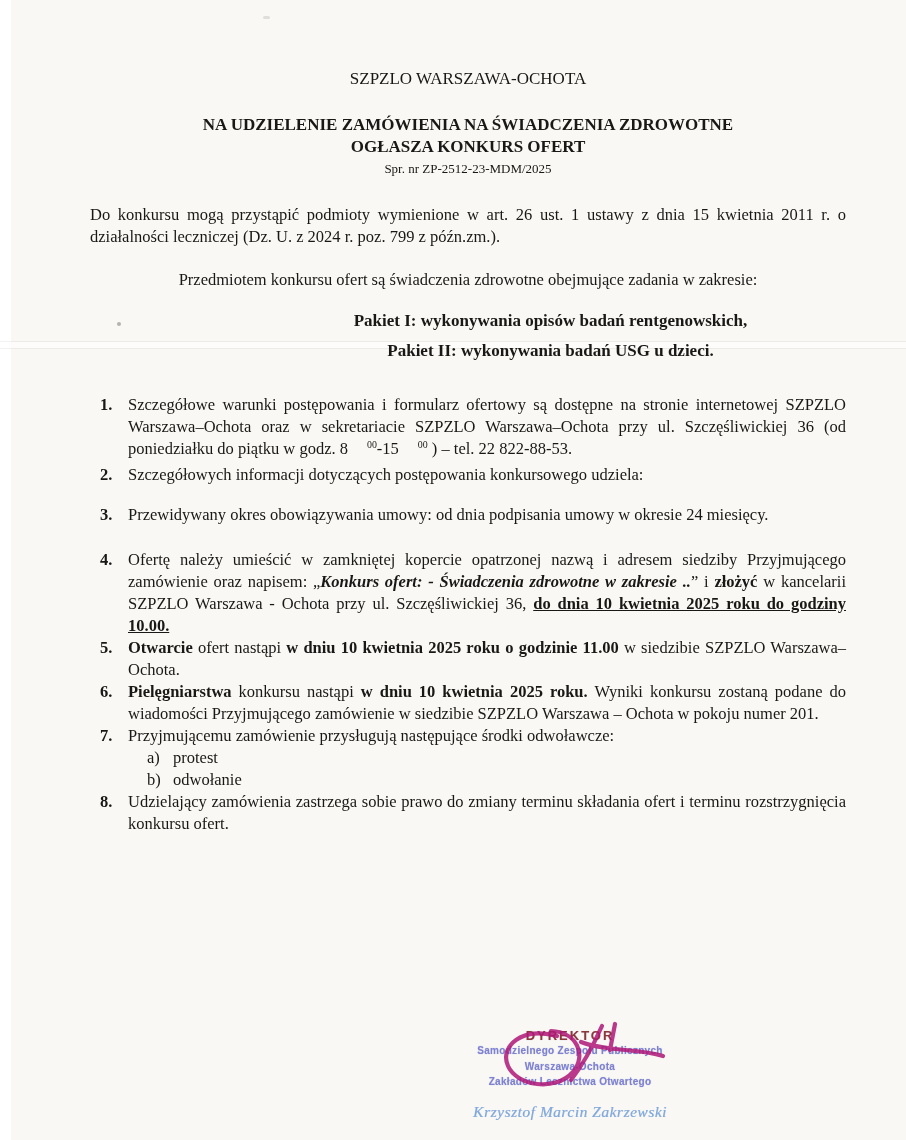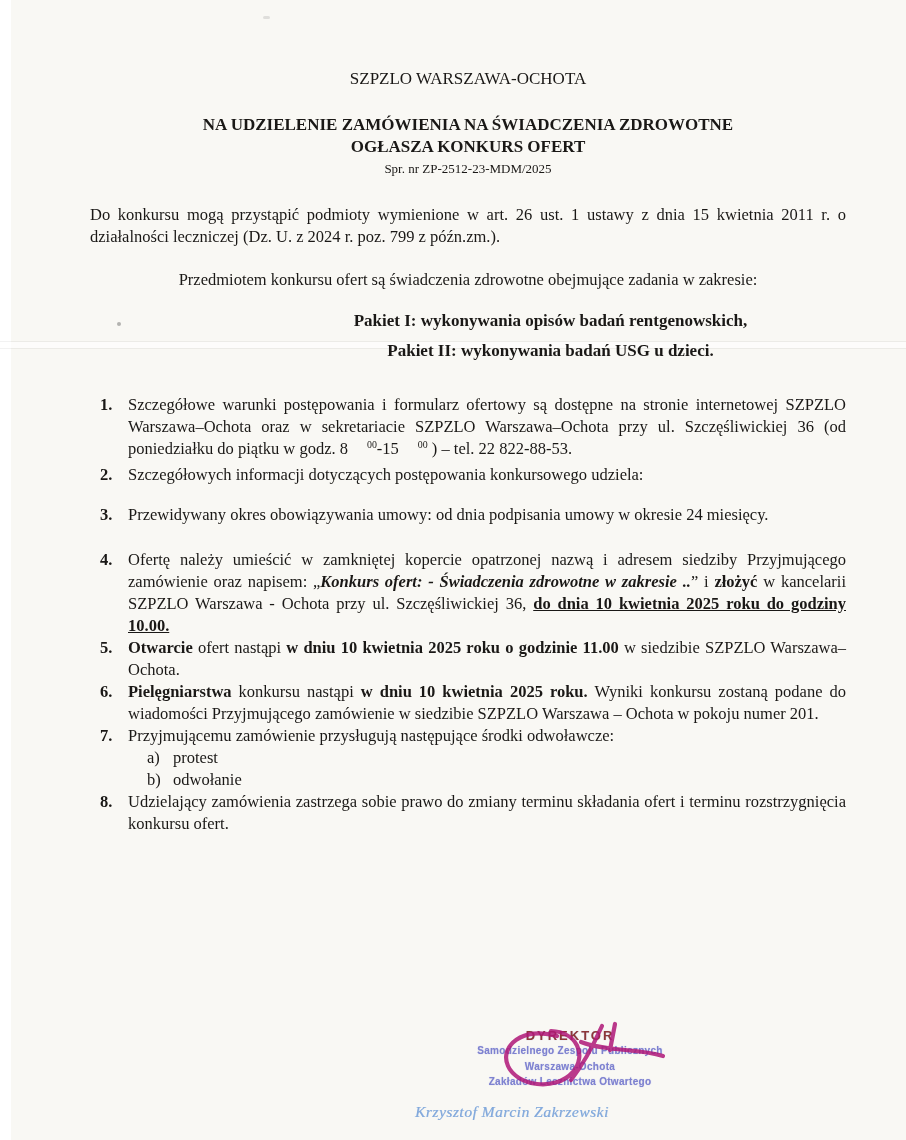--- a/index.html
+++ b/index.html
@@ -39,21 +39,21 @@
   .b{font-weight:bold;}
   .i{font-style:italic;}
   .u{text-decoration:underline;}
   .sup{font-size:60%;vertical-align:super;line-height:0;margin-left:19px;}
 
   .stamp{position:absolute;left:415px;top:1028px;width:310px;text-align:center;
     color:#6e72cc;font-family:"Liberation Sans","DejaVu Sans",sans-serif;
     text-shadow:0 0 1px rgba(110,114,204,0.55);opacity:0.88;}
   .stamp-title{font-size:13px;font-weight:bold;letter-spacing:2px;line-height:15px;color:#7f1d1d;}
   .stamp-line{font-size:10px;line-height:15.5px;letter-spacing:0.3px;font-weight:bold;}
-  .sig-name{position:absolute;left:415px;top:1103px;width:310px;
+  .sig-name{position:absolute;left:415px;top:1103px;width:310px;text-align:center;
     font-style:italic;font-size:15.5px;color:#79a3da;letter-spacing:0.5px;
     text-shadow:0.5px 0 0 rgba(121,163,218,0.6);opacity:0.92;}
   .sig-svg{position:absolute;left:495px;top:1018px;}
 </style>
 </head>
 <body>
 
 <div class="edge-strip"></div>
 <div class="scan-band"></div>
 <div class="artifact1"></div>

